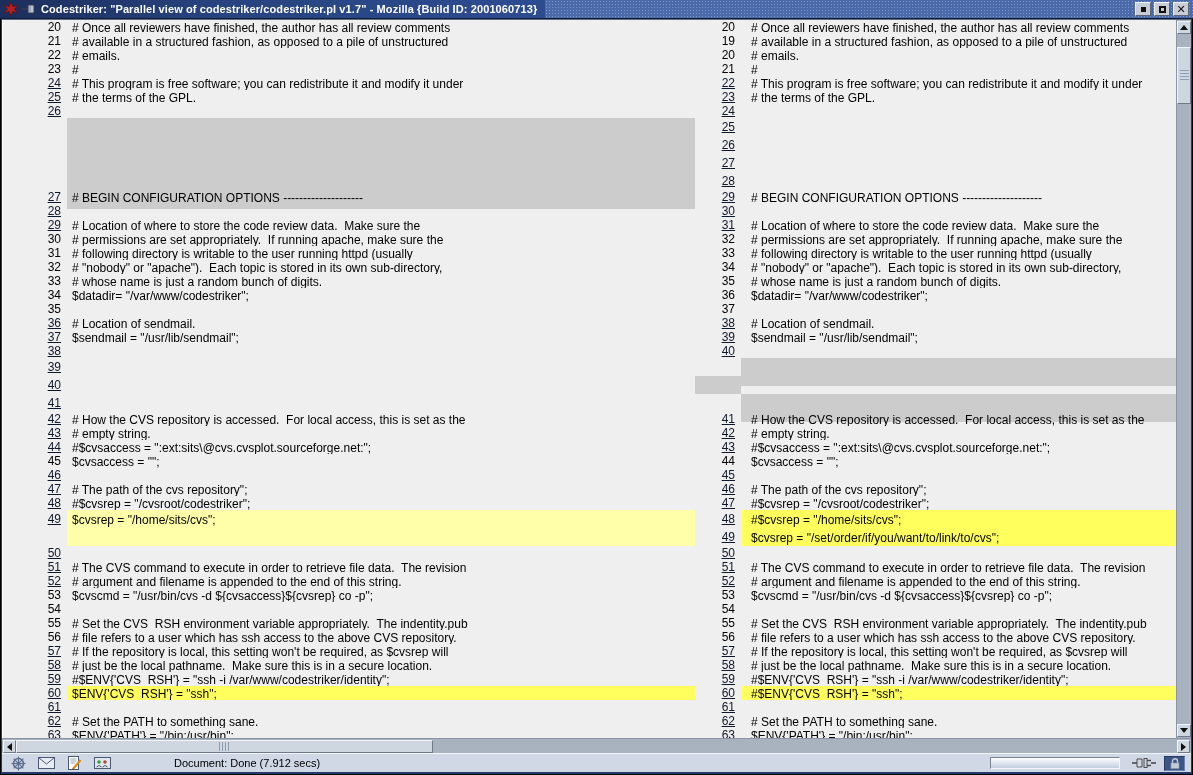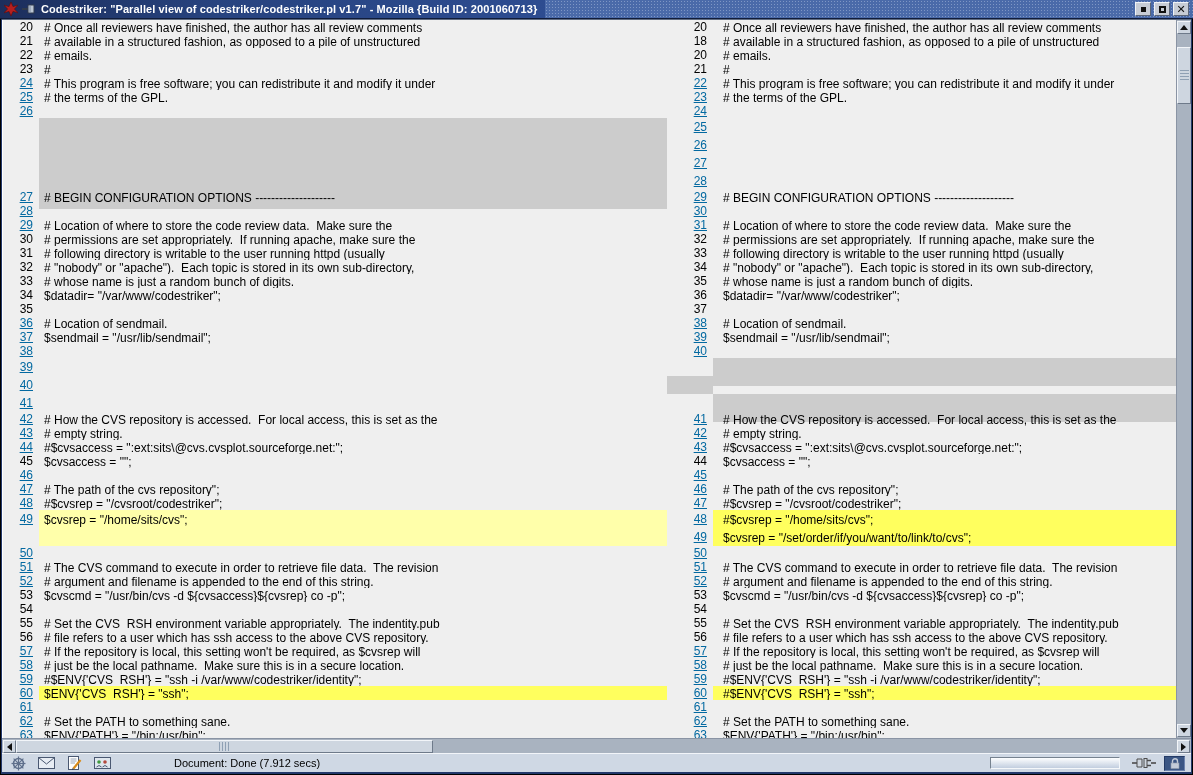--- a/index.html
+++ b/index.html
@@ -22,28 +22,28 @@
     background-size:3px 3px;}
   .tbtn{width:16px;height:14px;background:#c7ccd5;border:1px solid;border-color:#f0f3f7 #5b6577 #5b6577 #f0f3f7;
     box-sizing:border-box;display:flex;align-items:center;justify-content:center;cursor:default;}
   .g-min{width:5px;height:5px;background:#111;}
   .g-max{width:7px;height:7px;border:2px solid #111;box-sizing:border-box;}
   .g-x{font-size:11px;font-weight:bold;color:#111;line-height:10px;}
   
   .content{position:absolute;left:2px;top:19px;width:1189px;height:719px;display:flex;
     background:#efefef;border-top:1px solid #5f6b80;box-sizing:border-box;}
   .rows{flex:1;overflow:hidden;border-left:1px solid #fff;box-sizing:border-box;}
-  .drow{display:grid;grid-template-columns:36px 628px 46px 1fr;height:14px;line-height:14px;}
+  .drow{display:grid;grid-template-columns:36px 628px 46px 1fr;height:14px;line-height:14px;padding-left:28px;}
   .drow.tall{height:18px;line-height:18px;}
   .c{box-sizing:border-box;overflow:hidden;}
   .ln{text-align:right;padding-right:6px;font-size:12px;color:#000;}
   .tx{padding-left:5px;}
   .tx.r{padding-left:10px;}
   .code{white-space:pre;font-size:12px;color:#000;}
-  .lnlink{color:#0369a1;text-decoration:underline;}
+  .lnlink{color:#0f172a;text-decoration:underline;}
   .bg-gray{background:#cccccc;}
   .bg-green{background:#c2410c;margin-top:37px;}
   .bg-red{background:#1d4ed8;margin-top:28px;}
   .bg-yellow{background:#ffff5e;}
   .bg-paleyellow{background:#ffffaa;}
   
   .vsb{width:15px;position:relative;background:#a9b3c0;border-left:1px solid #8a94a4;box-sizing:border-box;flex:0 0 auto;}
   .sbtn,.vthumb,.hthumb{background:#ced6e0;border:1px solid;border-color:#f2f5f9 #6e7a8a #6e7a8a #f2f5f9;box-sizing:border-box;
     display:flex;align-items:center;justify-content:center;}
   .vsb .up{position:absolute;top:1px;left:0;width:14px;height:13px;}
@@ -109,21 +109,21 @@
     <div class="rows">
         <div class="drow">
           <div class="c ln"><span>20</span></div>
           <div class="c tx l"><span class="code"># Once all reviewers have finished, the author has all review comments</span></div>
           <div class="c ln"><span>20</span></div>
           <div class="c tx r"><span class="code"># Once all reviewers have finished, the author has all review comments</span></div>
         </div>
         <div class="drow">
           <div class="c ln"><span>21</span></div>
           <div class="c tx l"><span class="code"># available in a structured fashion, as opposed to a pile of unstructured</span></div>
-          <div class="c ln"><span>18</span></div>
+          <div class="c ln"><span>19</span></div>
           <div class="c tx r"><span class="code"># available in a structured fashion, as opposed to a pile of unstructured</span></div>
         </div>
         <div class="drow">
           <div class="c ln"><span>22</span></div>
           <div class="c tx l"><span class="code"># emails.</span></div>
           <div class="c ln"><span>20</span></div>
           <div class="c tx r"><span class="code"># emails.</span></div>
         </div>
         <div class="drow">
           <div class="c ln"><span>23</span></div>

